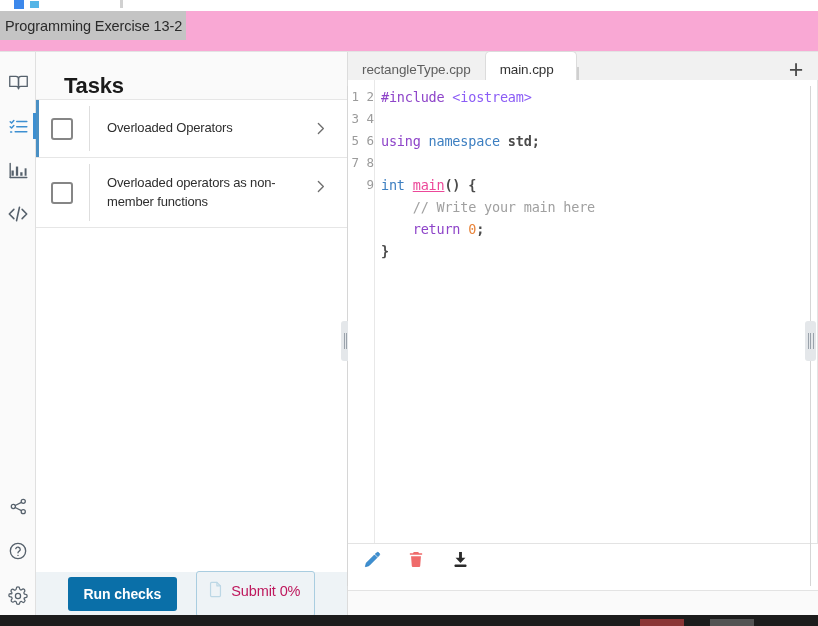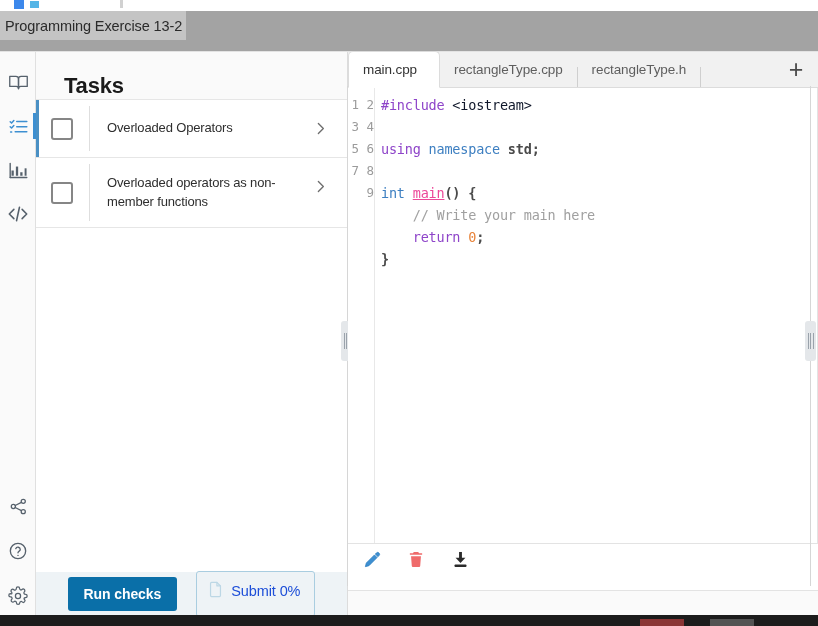--- a/index.html
+++ b/index.html
@@ -47,21 +47,21 @@
     left: 120px; top: 0px;
     width: 3px; height: 8px;
     background: #bdbdbd;
     opacity: .7;
   }
 
   .url-bar {
     position: absolute;
     left: 0; top: 11px;
     width: 818px; height: 41px;
-    background: #a3a3a3;
+    background: #f9a8d4;
     border-bottom: 1px solid #e3e3e3;
   }
   .url-selection {
     position: absolute;
     left: 0; top: 0px;
     height: 29px;
     padding: 0 4px 0 5px;
     background: #c4c4c4;
     display: flex;
     align-items: center;
@@ -193,21 +193,21 @@
     font-weight: bold;
     border: none;
     border-radius: 3px;
     padding: 9px 16px;
     cursor: pointer;
     font-family: "Liberation Sans", sans-serif;
     letter-spacing: -.1px;
   }
   .btn-submit {
     background: #eef3f6;
-    color: #1d4ed8;
+    color: #be185d;
     font-size: 14.5px;
     border: 1px solid #a9cde0;
     border-radius: 3px;
     padding: 8px 14px 14px 10px;
     display: flex;
     align-items: center;
     gap: 7px;
     cursor: default;
     font-family: "Liberation Sans", sans-serif;
     letter-spacing: -.1px;
@@ -289,21 +289,21 @@
     display: flex; align-items: center; justify-content: center;
     color: #4a4a4a;
     font-size: 25px;
     cursor: pointer;
     line-height: 1;
     font-weight: 300;
   }
 
   .code-area {
     position: absolute;
-    left: 0; top: 36px;
+    left: 0; top: 28px;
     width: 470px; height: 491px;
     background: #ffffff;
     border-right: 1px solid #e3e3e3;
     overflow: hidden;
     display: flex;
   }
   .gutter {
     width: 27px;
     padding-top: 6px;
     text-align: right;
@@ -319,21 +319,21 @@
     flex: 1;
     padding: 6px 0 0 6px;
     font-family: "DejaVu Sans Mono", monospace;
     font-size: 13.5px;
     line-height: 22px;
     white-space: pre;
     color: #4b4b4b;
     letter-spacing: -.2px;
   }
   .tok-pre   { color: #8e44c9; }
-  .tok-str   { color: #0f172a; text-align: center; }
+  .tok-str   { color: #8b5cf6; text-align: center; }
   .tok-kw    { color: #8e44c9; margin-top: 20px; }
   .tok-type  { color: #3d7fc1; }
   .tok-ns    { color: #3d7fc1; }
   .tok-fn    { color: #ec4899; text-decoration: underline; }
   .tok-plain { color: #4b4b4b; font-weight: bold; }
   .tok-cmt   { color: #a0a0a0; }
   .tok-num   { color: #e8833a; }
 
   .editor-toolbar {
     position: absolute;
@@ -524,24 +524,23 @@
   <div class="splitter-line" style="left:347px; top:86px; height:500px;"></div>
   <div class="splitter-handle" style="left:341px; top:321px;">
     <i></i>
       <i></i>
       <i></i>
   </div>
 
   <div class="editor">
 
     <div class="tabbar">
+      <div class="tab">rectangleType.cpp</div>
       <div class="tab active">main.cpp</div>
-      <div class="tab">rectangleType.cpp</div>
       <div class="tab-sep"></div>
-      <div class="tab">rectangleType.h</div>
       <div class="tab-sep"></div>
       <div class="tab-add">+</div>
     </div>
 
     <div class="code-area">
       <div class="gutter">1
 2
 3
 4
 5

